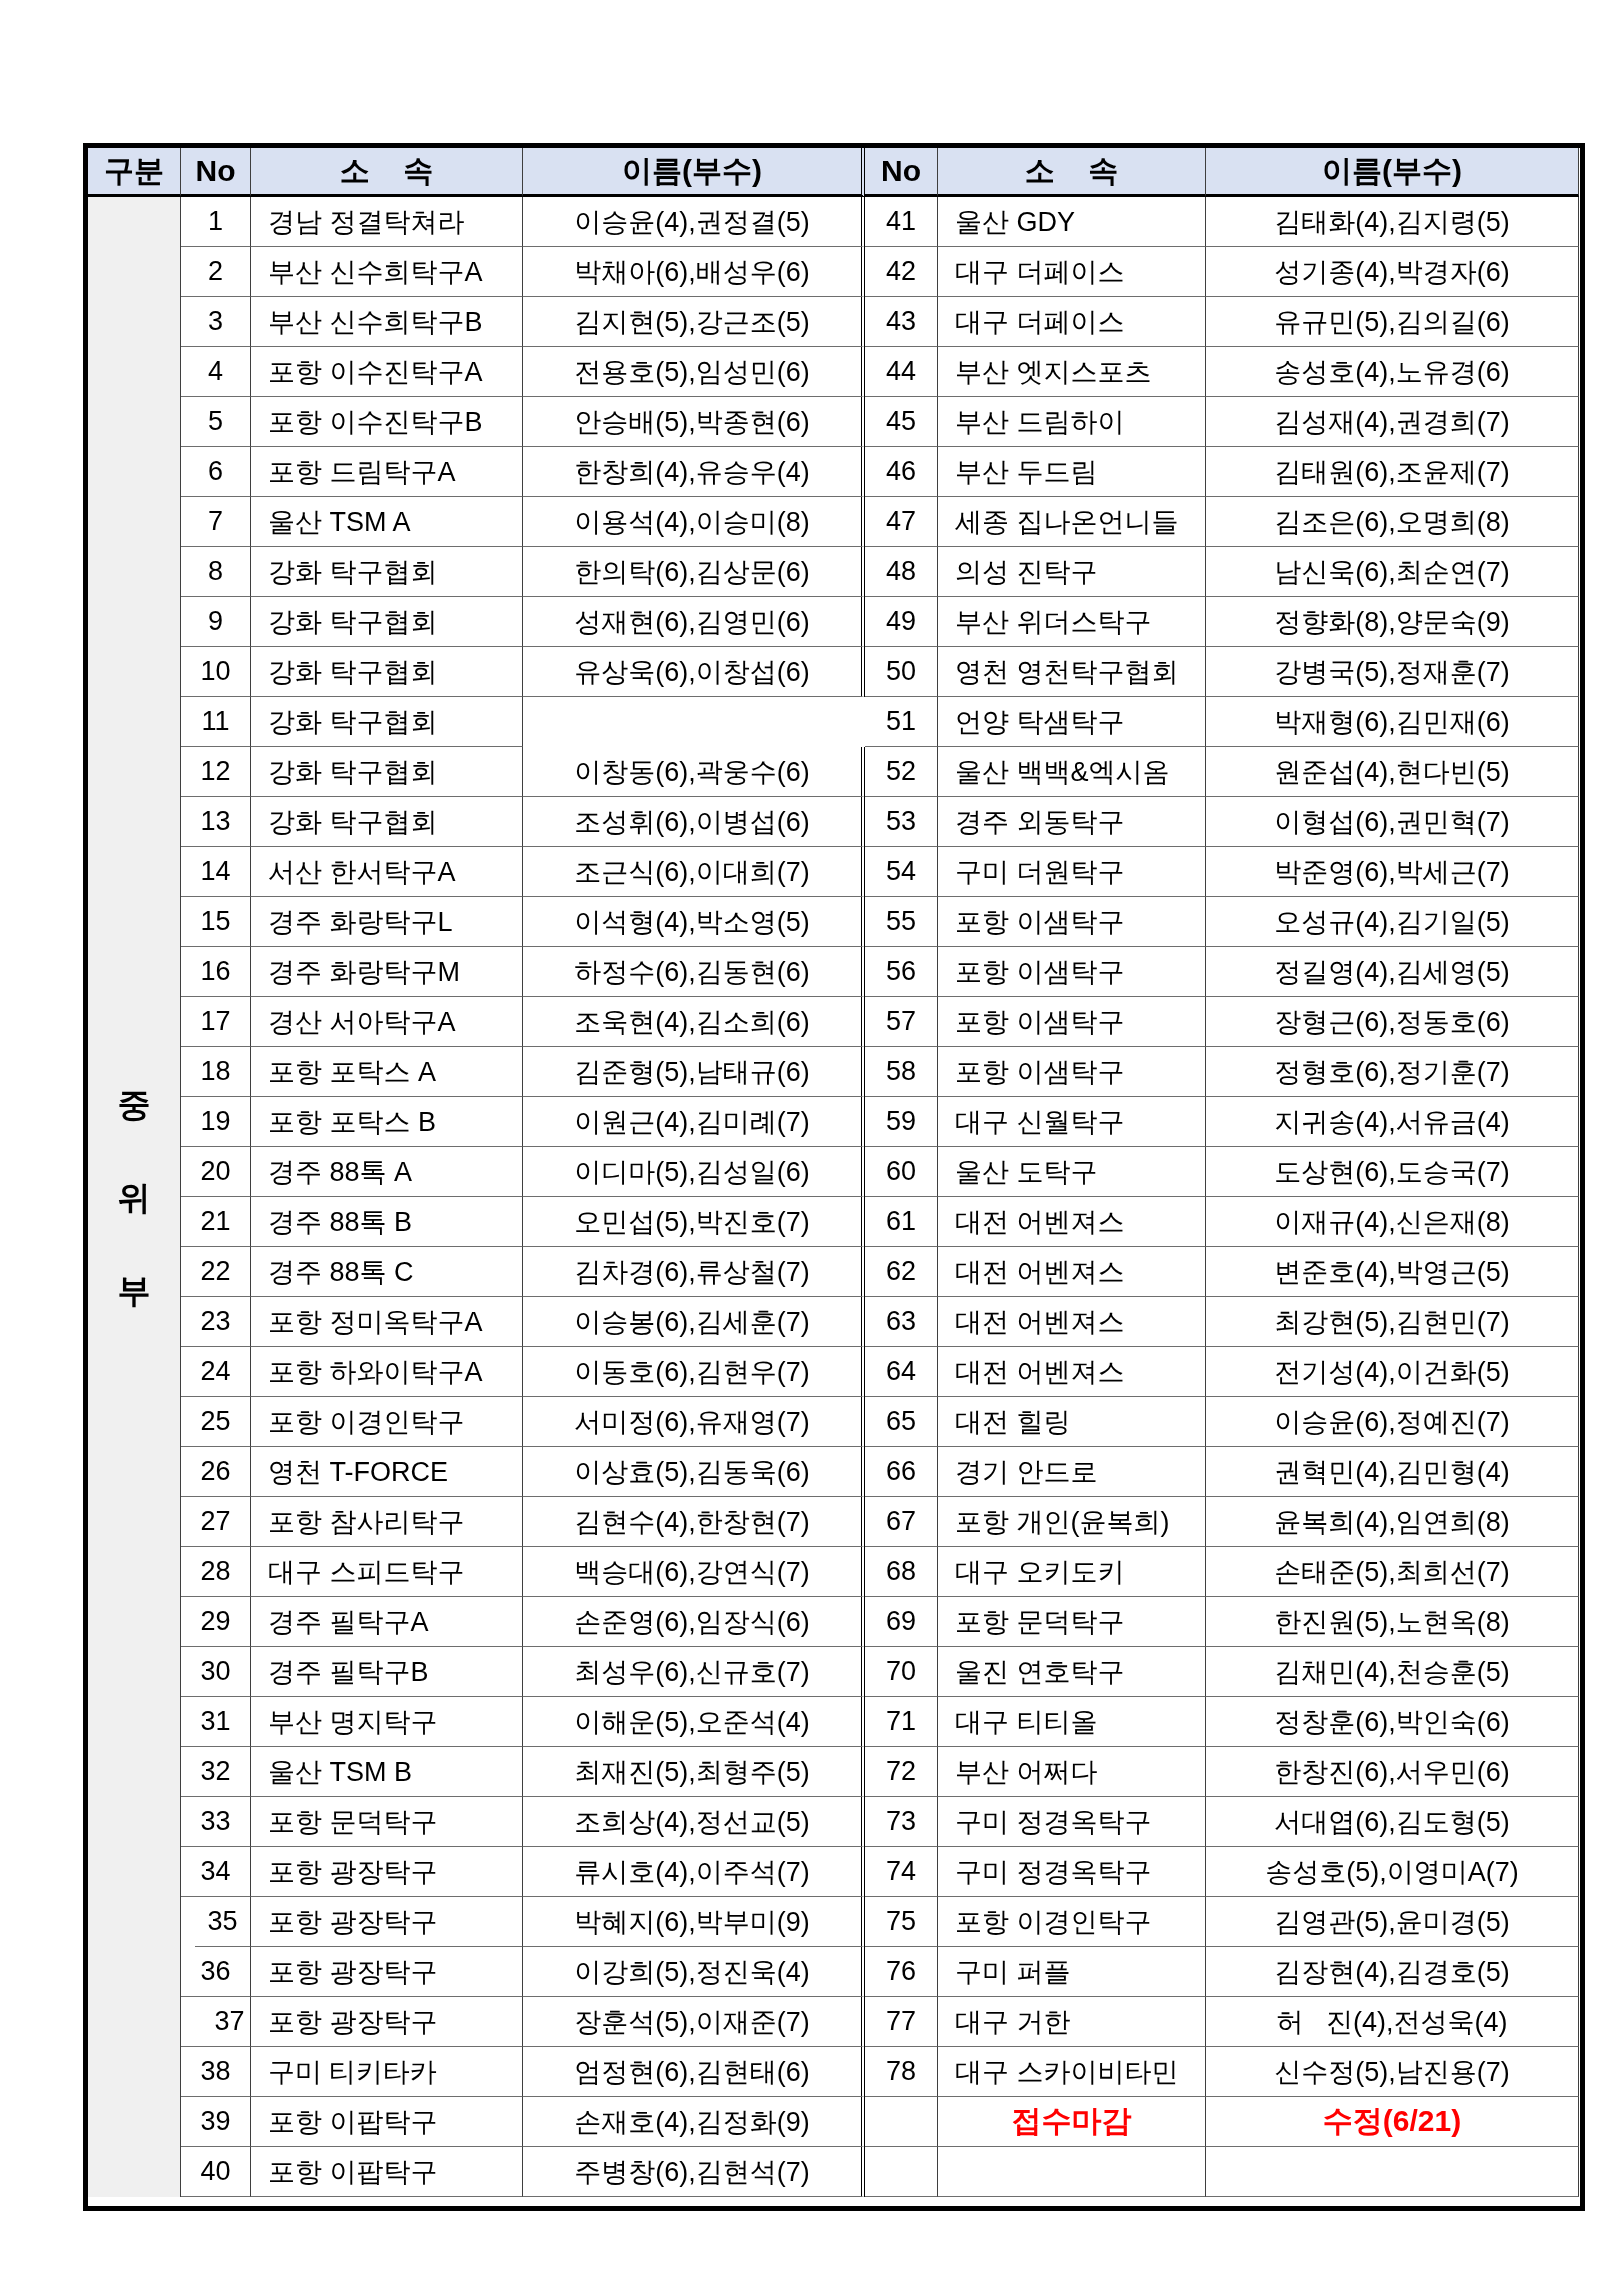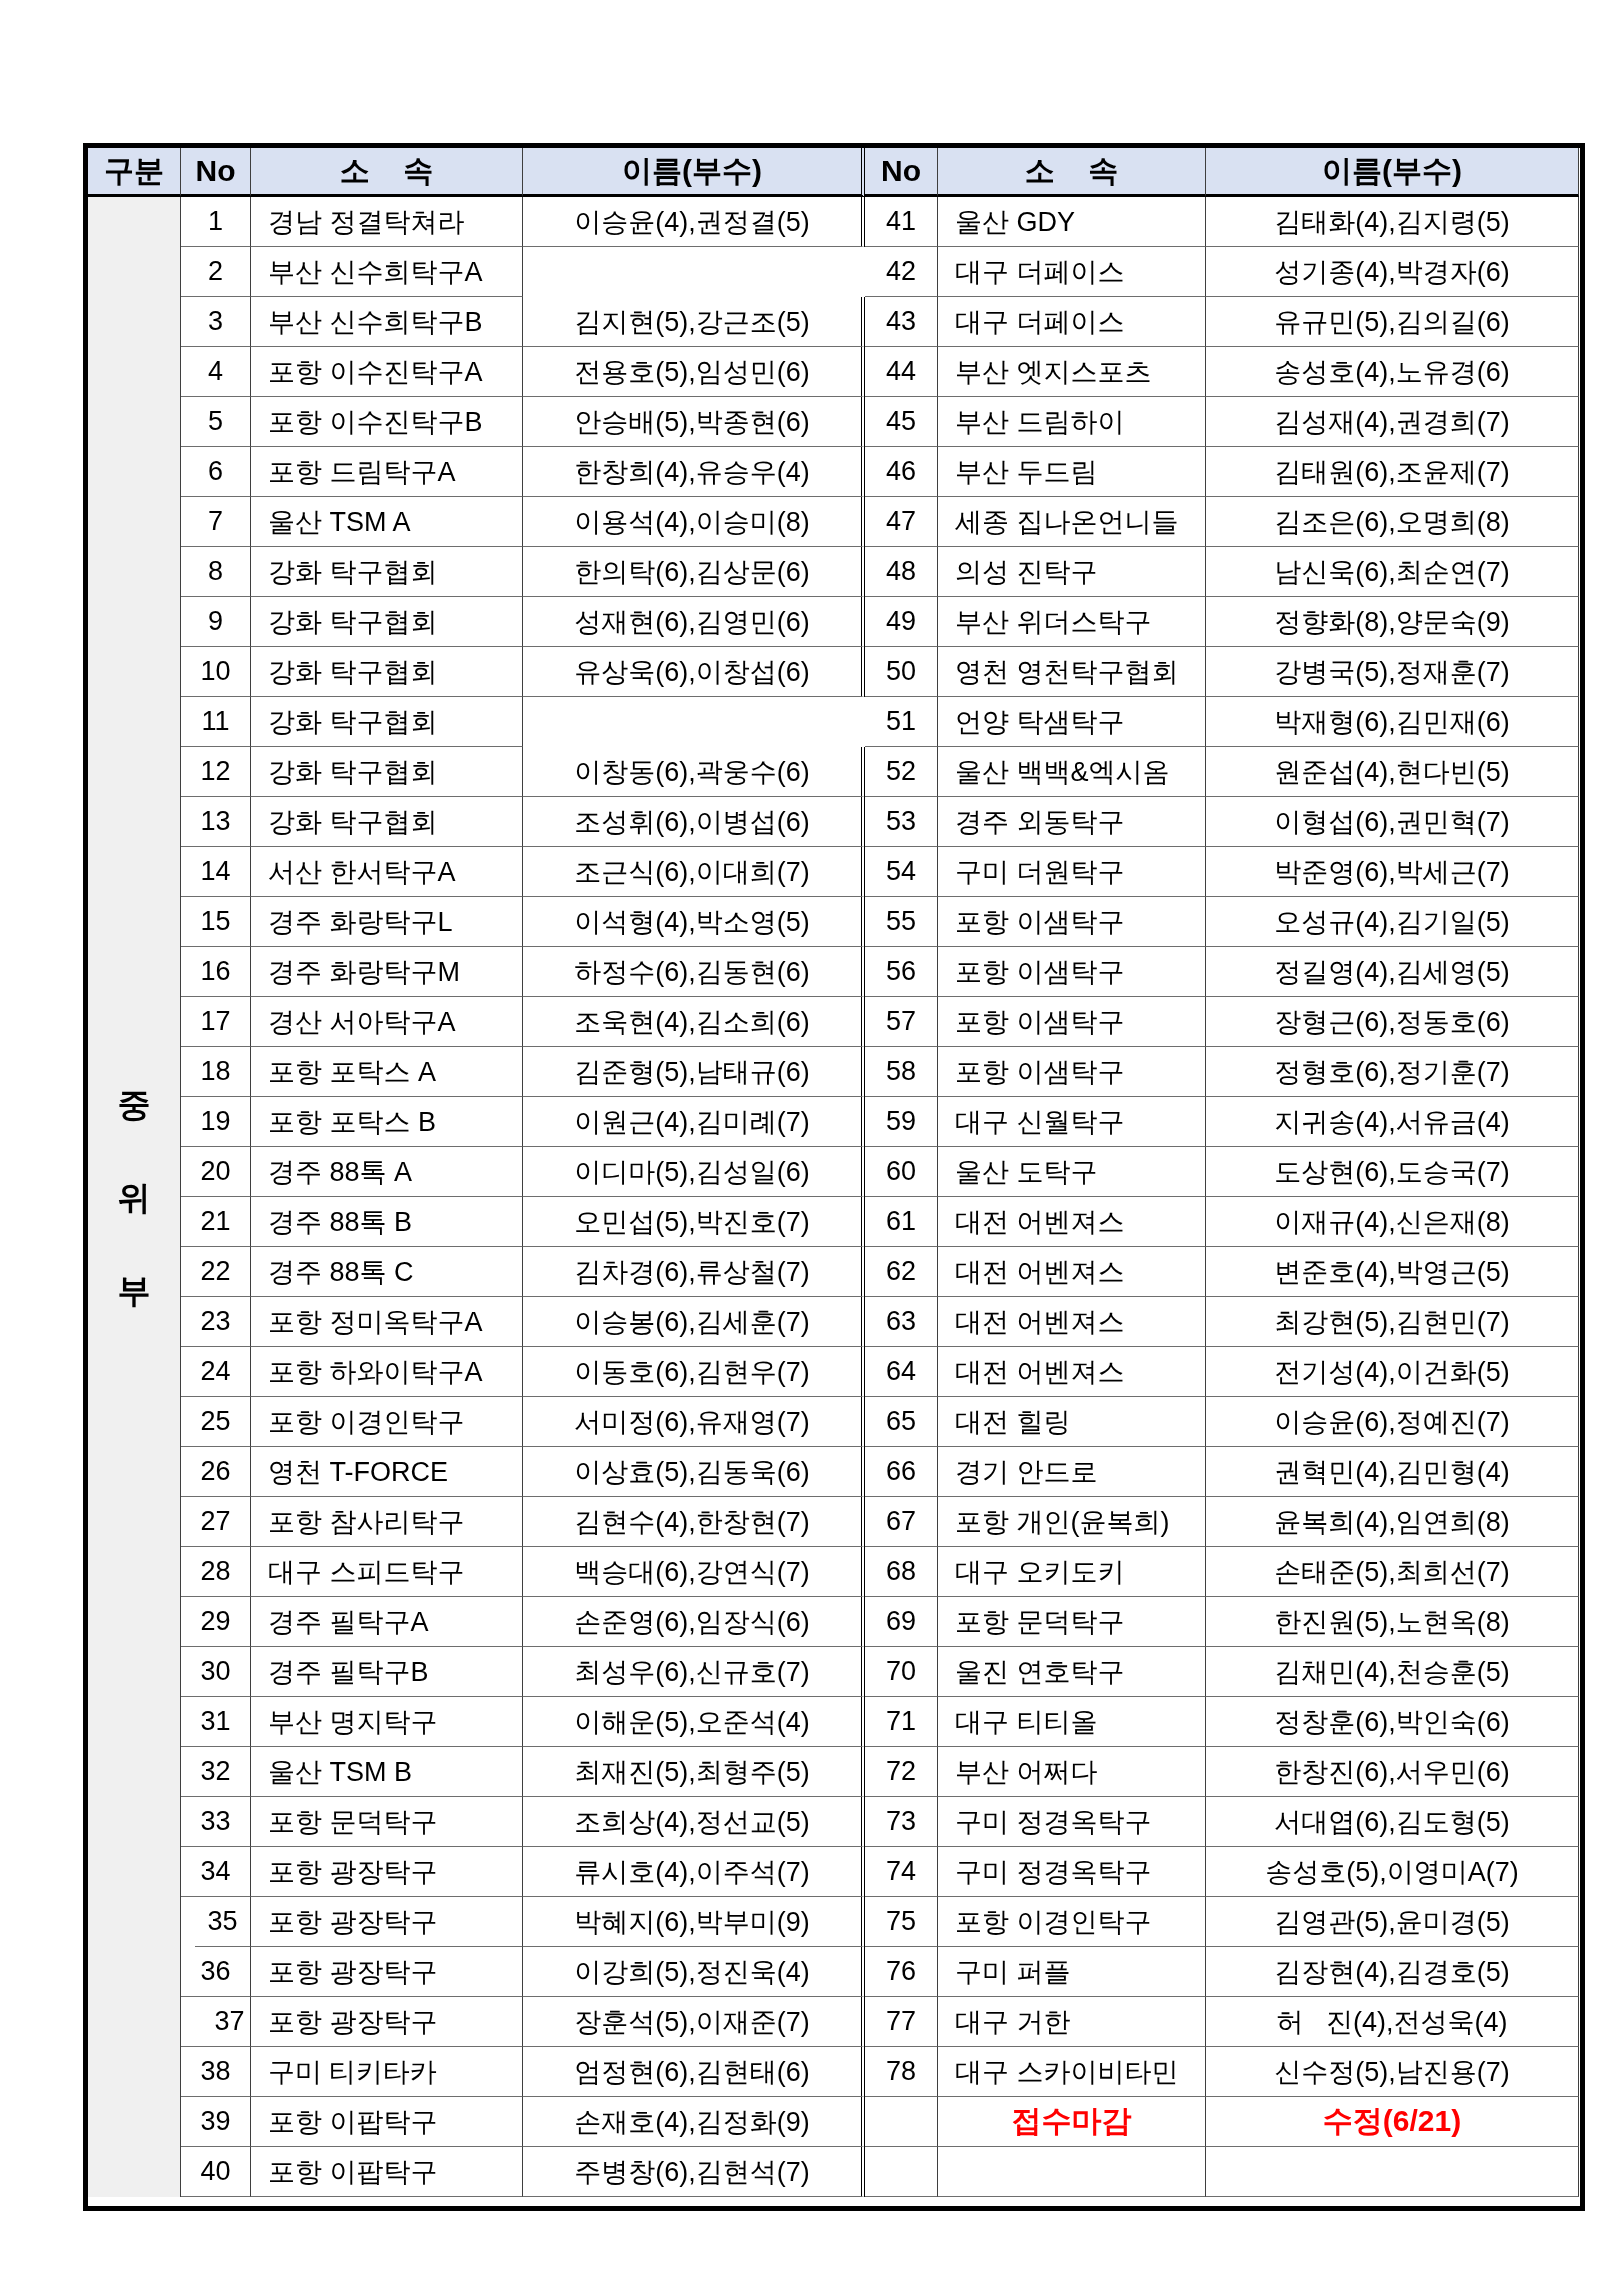--- a/index.html
+++ b/index.html
@@ -66,20 +66,21 @@
       <span>중</span>
       <span>위</span>
       <span>부</span>
     </div>
 
   <div class="cell " style="grid-area: 2 / 2;">1</div>
       <div class="cell team" style="grid-area: 2 / 3;">경남 정결탁쳐라</div>
       <div class="cell mid" style="grid-area: 2 / 4;">이승윤(4),권정결(5)</div>
       <div class="cell " style="grid-area: 3 / 2;">2</div>
       <div class="cell team" style="grid-area: 3 / 3;">부산 신수희탁구A</div>
+      <div class="cell mid" style="grid-area: 3 / 4;">박채아(6),배성우(6)</div>
       <div class="cell " style="grid-area: 4 / 2;">3</div>
       <div class="cell team" style="grid-area: 4 / 3;">부산 신수희탁구B</div>
       <div class="cell mid" style="grid-area: 4 / 4;">김지현(5),강근조(5)</div>
       <div class="cell " style="grid-area: 5 / 2;">4</div>
       <div class="cell team" style="grid-area: 5 / 3;">포항 이수진탁구A</div>
       <div class="cell mid" style="grid-area: 5 / 4;">전용호(5),임성민(6)</div>
       <div class="cell " style="grid-area: 6 / 2;">5</div>
       <div class="cell team" style="grid-area: 6 / 3;">포항 이수진탁구B</div>
       <div class="cell mid" style="grid-area: 6 / 4;">안승배(5),박종현(6)</div>
       <div class="cell " style="grid-area: 7 / 2;">6</div>

